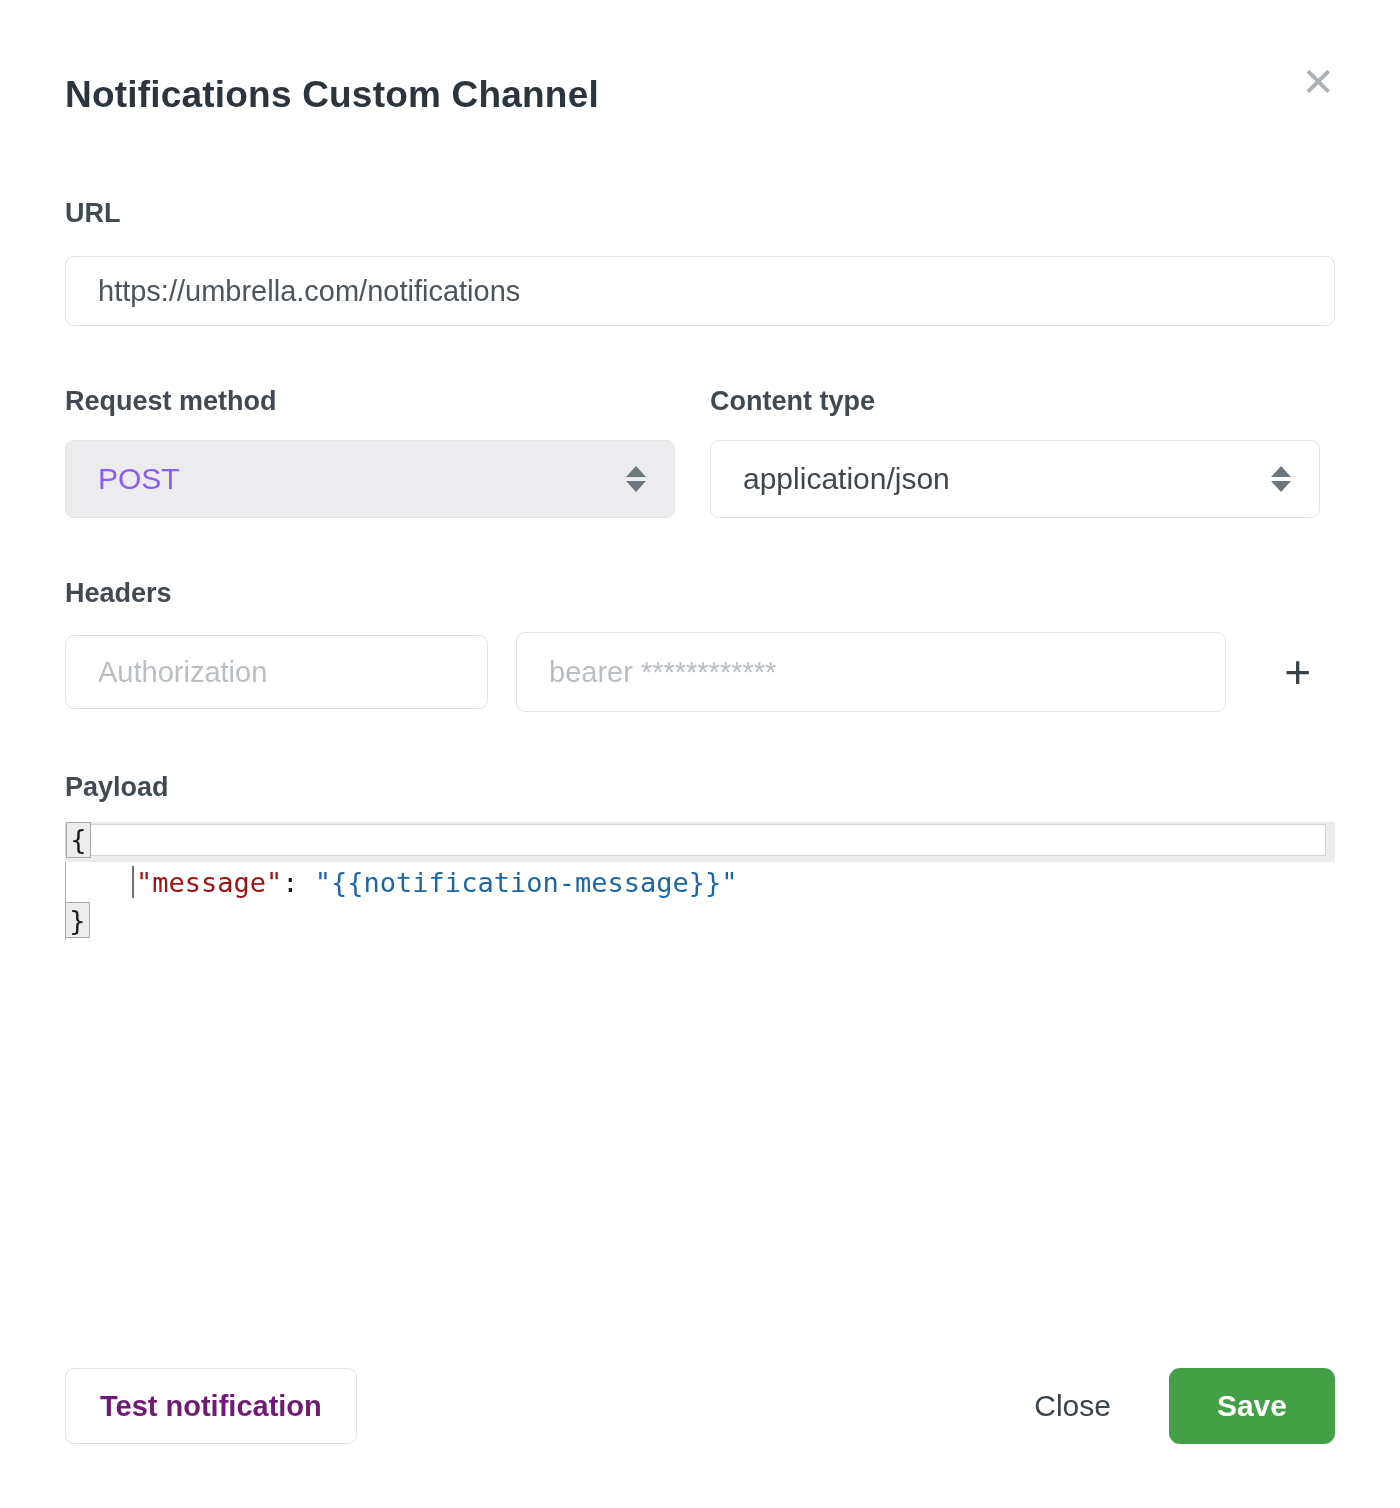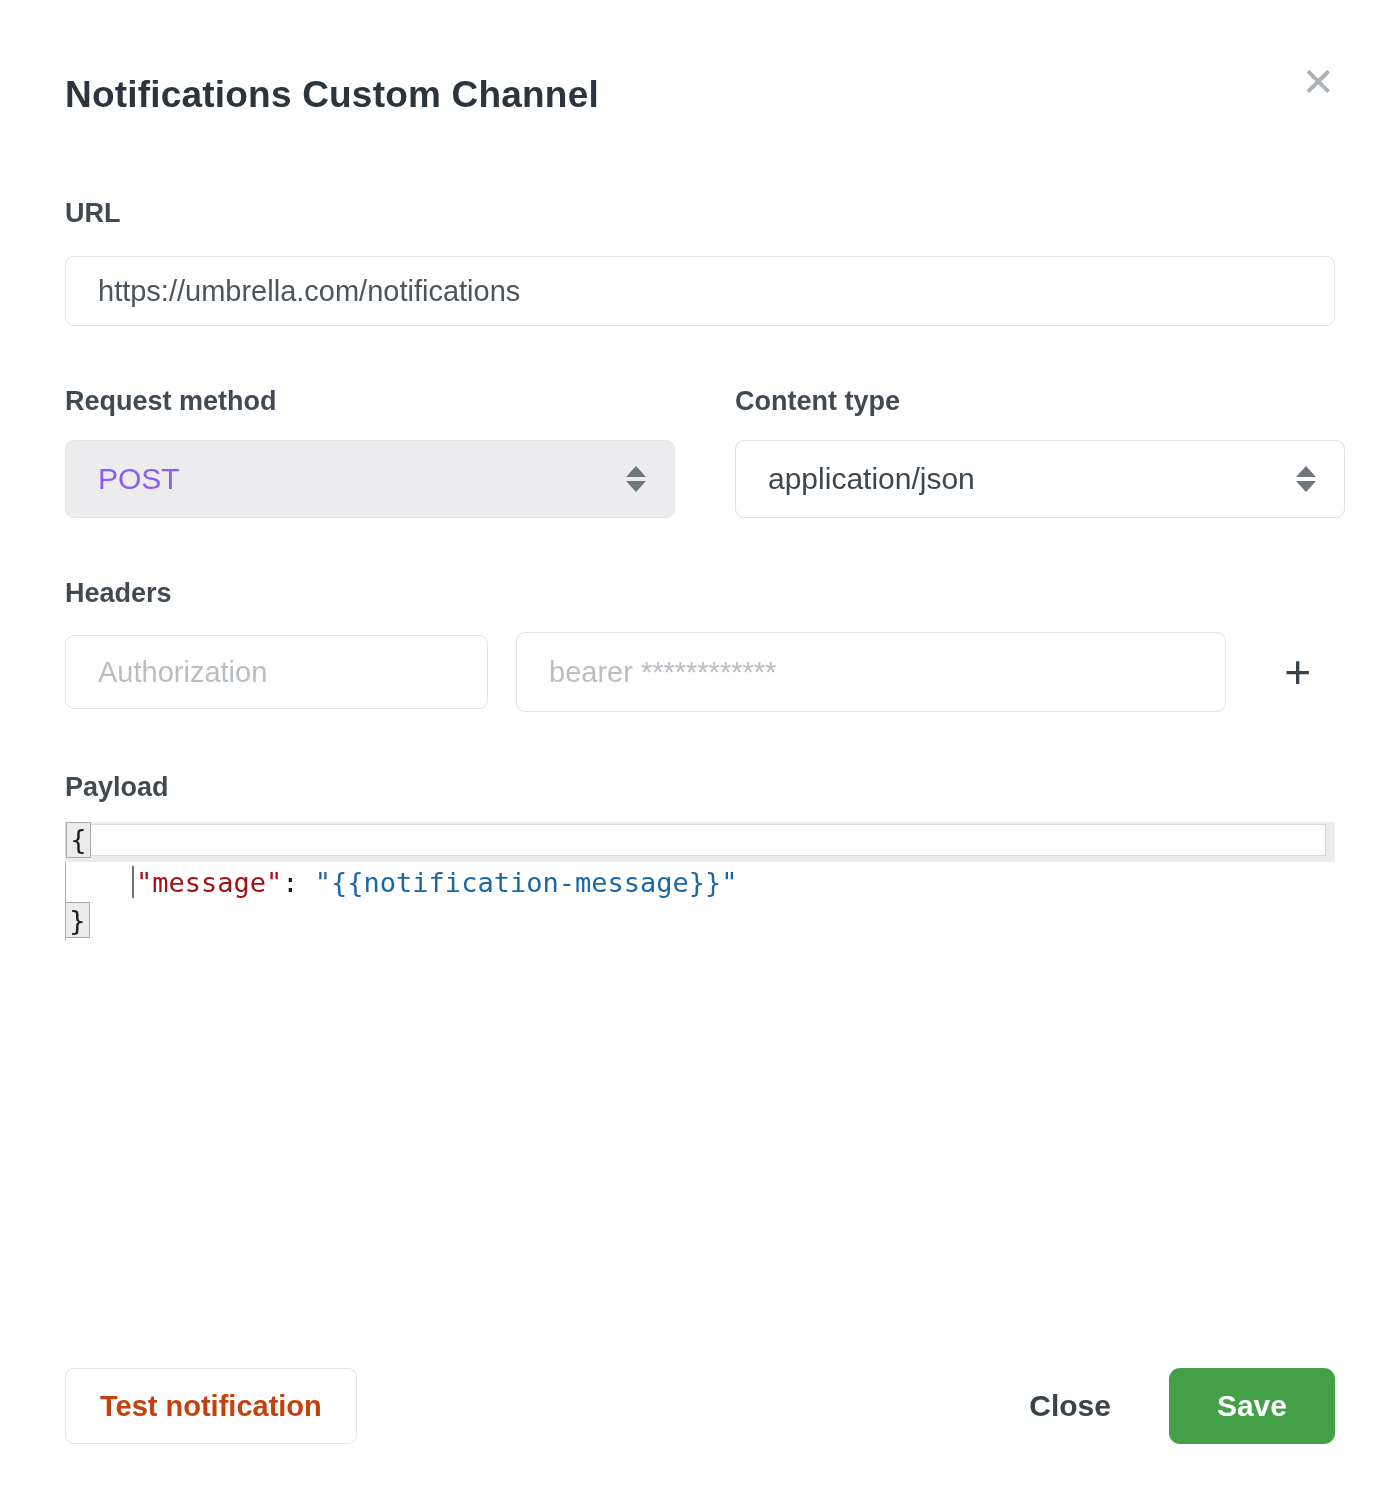--- a/index.html
+++ b/index.html
@@ -25,21 +25,21 @@
     width:100%; height:70px; border:1px solid #dfe2e5; border-radius:9px;
     font-family:"Liberation Sans", sans-serif; font-size:29px; color:#4c555c;
     padding:0 32px; outline:none; background:#fff;
   }
   .text-input::placeholder { color:#b9bec3; opacity:1; }
 
   .section { margin-bottom:58px; }
   .url-section .field-label { margin-bottom:26px; }
 
   
-  .grid-2 { display:grid; grid-template-columns:610px 610px; column-gap:60px; }
+  .grid-2 { display:grid; grid-template-columns:610px 610px; column-gap:35px; }
   .grid-2 .field-label { margin-bottom:22px; }
   .select-box {
     height:78px; border:1px solid #dfe2e5; border-radius:9px; background:#fff;
     display:flex; align-items:center; justify-content:space-between;
     padding:0 28px 0 32px; font-size:30px; color:#3f474e; cursor:pointer;
   }
   .select-box.disabled { background:#ececee; border-color:#e2e4e6; color:#8b5cf6; cursor:default; }
   .sort-icon { display:flex; flex-direction:column; align-items:center; gap:4px; }
   .sort-icon .tri-up { width:0; height:0; border-left:10px solid transparent; border-right:10px solid transparent; border-bottom:11px solid #6d767d; }
   .sort-icon .tri-down { width:0; height:0; border-left:10px solid transparent; border-right:10px solid transparent; border-top:11px solid #6d767d; }
@@ -69,26 +69,26 @@
   .tok-key { color:var(--code_key); }
   .tok-sep { color:#1d1d1d; }
   .tok-val { color:var(--code_value); }
   .ed-line3 { height:38px; display:flex; align-items:flex-start; }
   .ed-line3 .bracket-box { margin-left:-1px; }
 
   
   .dlg-footer { position:absolute; left:65px; right:65px; bottom:64px; display:flex; align-items:center; }
   .test-btn {
     height:76px; padding:0 34px; background:#fff; border:1px solid #dfe2e5; border-radius:9px;
-    font-family:"Liberation Sans", sans-serif; font-size:29px; font-weight:600; color:#c2410c; cursor:pointer;
+    font-family:"Liberation Sans", sans-serif; font-size:29px; font-weight:600; color:#701a75; cursor:pointer;
   }
   .footer-right { margin-left:auto; display:flex; align-items:center; gap:58px; }
   .close-text-btn {
     background:none; border:none; cursor:pointer;
-    font-family:"Liberation Sans", sans-serif; font-size:30px; font-weight:700; color:#39434a;
+    font-family:"Liberation Sans", sans-serif; font-size:30px; font-weight:400; color:#39434a;
   }
   .save-btn {
     height:76px; min-width:132px; padding:0 48px; border:none; border-radius:11px;
     background:var(--accent_green); color:#fff; cursor:pointer;
     font-family:"Liberation Sans", sans-serif; font-size:30px; font-weight:600;
   }
 </style>
 </head>
 <body>
 

